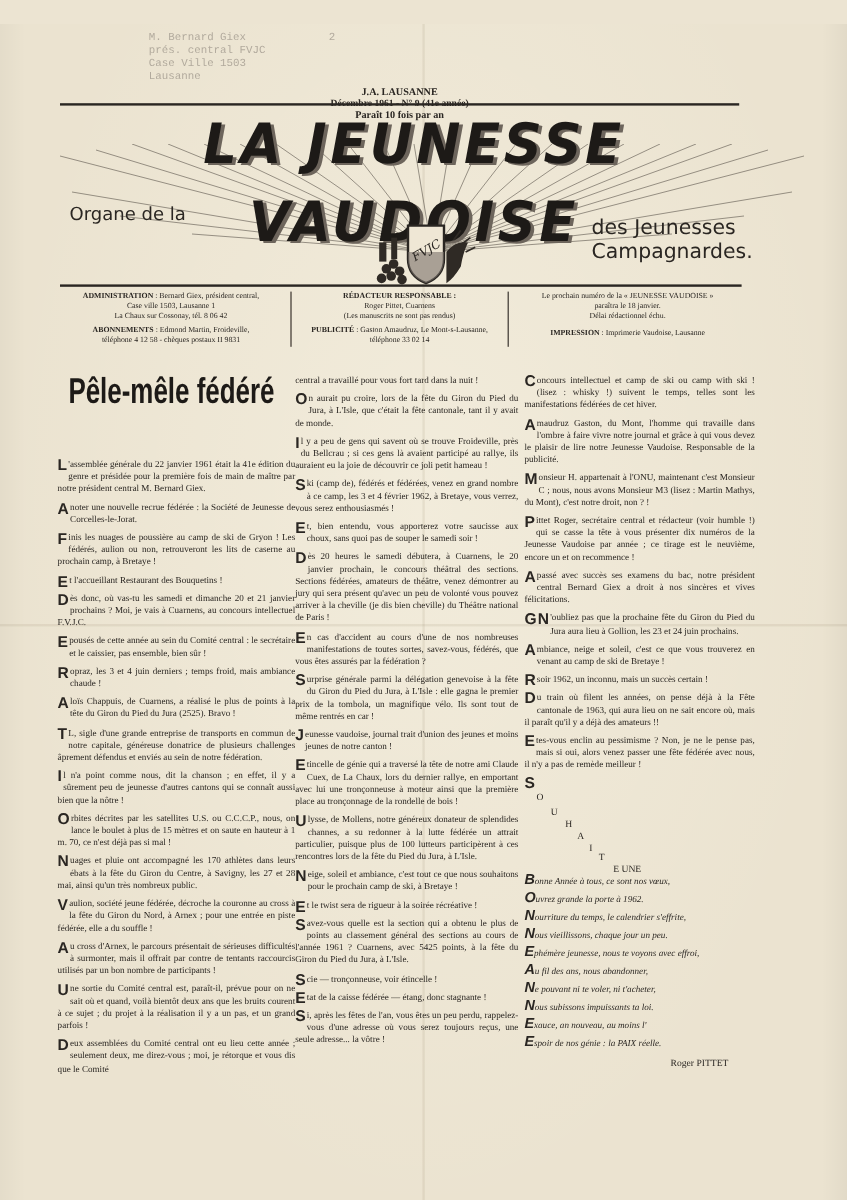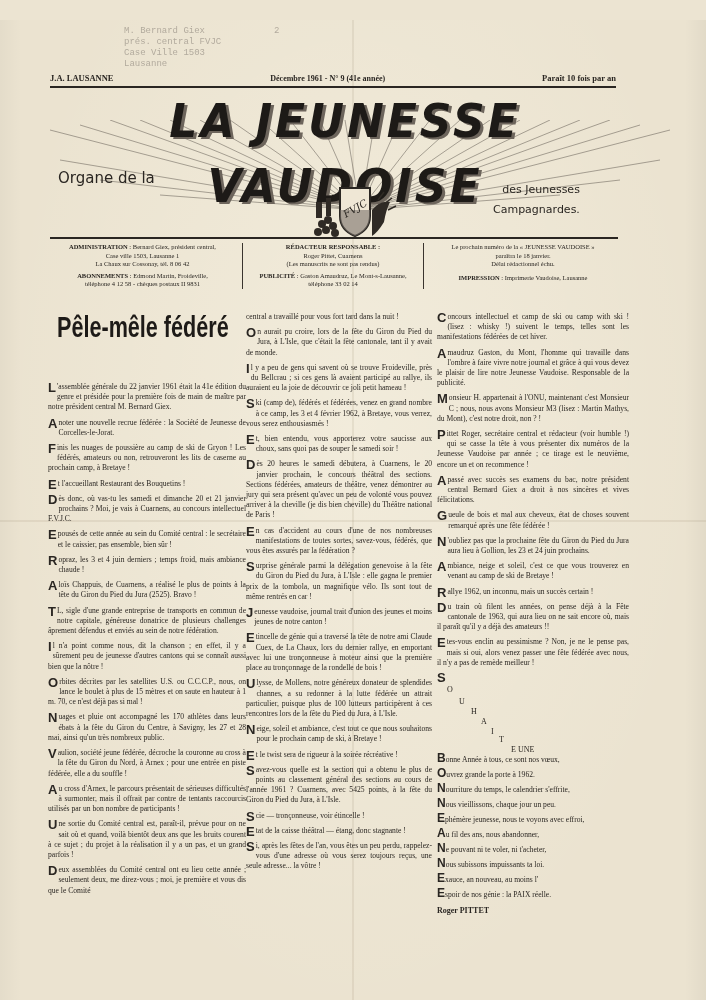--- a/index.html
+++ b/index.html
@@ -23,42 +23,42 @@
 
   .stamp {
     position:absolute; left:124px; top:6px; width:140px;
     font-family:"Liberation Mono", monospace; font-size:9px; line-height:11px;
     color:#a8a094; opacity:0.85;
   }
   .stamp .mark { position:absolute; left:150px; top:0; }
 
   .topline {
     position:absolute; left:50px; top:51px; width:566px; height:14px;
-    font-size:8.5px; font-weight:bold; display:flex; justify-content:space-between; align-items:center;
+    font-size:8.5px; font-weight:bold; display:flex; justify-content:space-between; align-items:center;flex-direction:column;
   }
   .topline .center { font-weight:bold; font-size:8px; }
   .rule-top { position:absolute; left:50px; top:66px; width:566px; height:2px; background:#2a2622; }
 
   .masthead {
     position:absolute; left:55px; top:70px; width:580px; height:62px;
     font-family:"DejaVu Sans", sans-serif; font-weight:bold;
     font-size:44px; letter-spacing:3px; line-height:62px;
     color:#1d1a17; text-align:center;
     text-shadow: 3px 2px 0 #6d655c;
     transform:scaleY(1.05);
     font-style:italic;
   }
   .rays { position:absolute; left:40px; top:100px; width:640px; height:120px; }
   .subtitle-left {
     position:absolute; left:58px; top:148px; font-family:"DejaVu Sans", sans-serif;
     font-size:15px; line-height:20px; color:#2a2622;
   }
   .subtitle-right {
     position:absolute; left:493px; top:160px; font-family:"DejaVu Sans", sans-serif;
-    font-size:11px; line-height:20px; color:#2a2622; text-align:right;
+    font-size:17px; line-height:20px; color:#2a2622; text-align:left;
   }
   .emblem { position:absolute; left:300px; top:160px; width:110px; height:58px; }
 
   .rule-info { position:absolute; left:50px; top:217px; width:568px; height:2px; background:#2a2622; }
   .info { position:absolute; top:223px; font-size:6.5px; line-height:8.5px; text-align:center; }
   .info b { font-weight:bold; }
   .info1 { left:50px; width:185px; }
   .info2 { left:242px; width:180px; border-left:1px solid #3a342e; border-right:1px solid #3a342e; height:46px; }
   .info3 { left:428px; width:190px; }
   .info p { margin:0 0 3px 0; }
@@ -76,23 +76,23 @@
   .col3 { left:437px; top:292px; width:192px; }
   .para { margin:0 0 5px 0; }
   .para .ini {
     font-family:"Liberation Sans", sans-serif; font-weight:bold; font-size:13px; line-height:10px;
     float:left; margin-right:1px; margin-top:1px;
   }
 
   .stair { position:relative; height:80px; font-size:8px; }
   .stair span { position:absolute; font-family:"Liberation Serif", serif; }
   .stair .big { font-family:"Liberation Sans", sans-serif; font-weight:bold; font-size:13px; }
-  .acro { margin:0 0 3px 0; font-size:7.6px; line-height:11px; }
+  .acro { margin:0 0 3px 0; font-size:7.6px; line-height:11px;font-style:italic; }
   .acro .ini { font-family:"Liberation Sans", sans-serif; font-weight:bold; font-size:12px; }
-  .sign { text-align:left; margin-top:6px; padding-right:22px; font-size:8px;font-weight:bold; }
+  .sign { text-align:right; margin-top:6px; padding-right:22px; font-size:8px; }
 </style>
 </head>
 <body>
 
 <div class="page">
   <div class="fold-v"></div>
   <div class="fold-h"></div>
 
   <div class="stamp">
     <div>M. Bernard Giex</div>
@@ -191,65 +191,65 @@
       <span>paraîtra le 18 janvier.</span><br>
       <span>Délai rédactionnel échu.</span></p>
     <p style="margin-top:5px"><b>IMPRESSION</b> : <span>Imprimerie Vaudoise, Lausanne</span></p>
   </div>
 
   <div class="headline">Pêle-mêle fédéré</div>
 
   <div class="col col1" id="col1">
       <div class="para"><span class="ini">L</span><span>'assemblée générale du 22 janvier 1961 était la 41e édition du genre et présidée pour la première fois de main de maître par notre président central M. Bernard Giex.</span></div>
       <div class="para"><span class="ini">A</span><span> noter une nouvelle recrue fédérée : la Société de Jeunesse de Corcelles-le-Jorat.</span></div>
-      <div class="para"><span class="ini">F</span><span>inis les nuages de poussière au camp de ski de Gryon ! Les fédérés, amateurs ou non, retrouveront les lits de caserne au prochain camp, à Bretaye !</span></div>
+      <div class="para"><span class="ini">F</span><span>inis les nuages de poussière au camp de ski de Gryon ! Les fédérés, aulion ou non, retrouveront les lits de caserne au prochain camp, à Bretaye !</span></div>
       <div class="para"><span class="ini">E</span><span>t l'accueillant Restaurant des Bouquetins !</span></div>
       <div class="para"><span class="ini">D</span><span>ès donc, où vas-tu les samedi et dimanche 20 et 21 janvier prochains ? Moi, je vais à Cuarnens, au concours intellectuel F.V.J.C.</span></div>
       <div class="para"><span class="ini">E</span><span>pousés de cette année au sein du Comité central : le secrétaire et le caissier, pas ensemble, bien sûr !</span></div>
       <div class="para"><span class="ini">R</span><span>opraz, les 3 et 4 juin derniers ; temps froid, mais ambiance chaude !</span></div>
       <div class="para"><span class="ini">A</span><span>loïs Chappuis, de Cuarnens, a réalisé le plus de points à la tête du Giron du Pied du Jura (2525). Bravo !</span></div>
       <div class="para"><span class="ini">T</span><span>L, sigle d'une grande entreprise de transports en commun de notre capitale, généreuse donatrice de plusieurs challenges âprement défendus et enviés au sein de notre fédération.</span></div>
       <div class="para"><span class="ini">I</span><span>l n'a point comme nous, dit la chanson ; en effet, il y a sûrement peu de jeunesse d'autres cantons qui se connaît aussi bien que la nôtre !</span></div>
       <div class="para"><span class="ini">O</span><span>rbites décrites par les satellites U.S. ou C.C.C.P., nous, on lance le boulet à plus de 15 mètres et on saute en hauteur à 1 m. 70, ce n'est déjà pas si mal !</span></div>
       <div class="para"><span class="ini">N</span><span>uages et pluie ont accompagné les 170 athlètes dans leurs ébats à la fête du Giron du Centre, à Savigny, les 27 et 28 mai, ainsi qu'un très nombreux public.</span></div>
       <div class="para"><span class="ini">V</span><span>aulion, société jeune fédérée, décroche la couronne au cross à la fête du Giron du Nord, à Arnex ; pour une entrée en piste fédérée, elle a du souffle !</span></div>
       <div class="para"><span class="ini">A</span><span>u cross d'Arnex, le parcours présentait de sérieuses difficultés à surmonter, mais il offrait par contre de tentants raccourcis utilisés par un bon nombre de participants !</span></div>
       <div class="para"><span class="ini">U</span><span>ne sortie du Comité central est, paraît-il, prévue pour on ne sait où et quand, voilà bientôt deux ans que les bruits courent à ce sujet ; du projet à la réalisation il y a un pas, et un grand parfois !</span></div>
-      <div class="para"><span class="ini">D</span><span>eux assemblées du Comité central ont eu lieu cette année ; seulement deux, me direz-vous ; moi, je première et vous dis que le Comité</span></div>
+      <div class="para"><span class="ini">D</span><span>eux assemblées du Comité central ont eu lieu cette année ; seulement deux, me direz-vous ; moi, je rétorque et vous dis que le Comité</span></div>
     </div>
   <div class="col col2" id="col2">
       <div class="para"><span>central a travaillé pour vous fort tard dans la nuit !</span></div>
       <div class="para"><span class="ini">O</span><span>n aurait pu croire, lors de la fête du Giron du Pied du Jura, à L'Isle, que c'était la fête cantonale, tant il y avait de monde.</span></div>
       <div class="para"><span class="ini">I</span><span>l y a peu de gens qui savent où se trouve Froideville, près du Bellcrau ; si ces gens là avaient participé au rallye, ils auraient eu la joie de découvrir ce joli petit hameau !</span></div>
       <div class="para"><span class="ini">S</span><span>ki (camp de), fédérés et fédérées, venez en grand nombre à ce camp, les 3 et 4 février 1962, à Bretaye, vous verrez, vous serez enthousiasmés !</span></div>
       <div class="para"><span class="ini">E</span><span>t, bien entendu, vous apporterez votre saucisse aux choux, sans quoi pas de souper le samedi soir !</span></div>
       <div class="para"><span class="ini">D</span><span>ès 20 heures le samedi débutera, à Cuarnens, le 20 janvier prochain, le concours théâtral des sections. Sections fédérées, amateurs de théâtre, venez démontrer au jury qui sera présent qu'avec un peu de volonté vous pouvez arriver à la cheville (je dis bien cheville) du Théâtre national de Paris !</span></div>
       <div class="para"><span class="ini">E</span><span>n cas d'accident au cours d'une de nos nombreuses manifestations de toutes sortes, savez-vous, fédérés, que vous êtes assurés par la fédération ?</span></div>
       <div class="para"><span class="ini">S</span><span>urprise générale parmi la délégation genevoise à la fête du Giron du Pied du Jura, à L'Isle : elle gagna le premier prix de la tombola, un magnifique vélo. Ils sont tout de même rentrés en car !</span></div>
       <div class="para"><span class="ini">J</span><span>eunesse vaudoise, journal trait d'union des jeunes et moins jeunes de notre canton !</span></div>
       <div class="para"><span class="ini">E</span><span>tincelle de génie qui a traversé la tête de notre ami Claude Cuex, de La Chaux, lors du dernier rallye, en emportant avec lui une tronçonneuse à moteur ainsi que la première place au tronçonnage de la rondelle de bois !</span></div>
       <div class="para"><span class="ini">U</span><span>lysse, de Mollens, notre généreux donateur de splendides channes, a su redonner à la lutte fédérée un attrait particulier, puisque plus de 100 lutteurs participèrent à ces rencontres lors de la fête du Pied du Jura, à L'Isle.</span></div>
       <div class="para"><span class="ini">N</span><span>eige, soleil et ambiance, c'est tout ce que nous souhaitons pour le prochain camp de ski, à Bretaye !</span></div>
       <div class="para"><span class="ini">E</span><span>t le twist sera de rigueur à la soirée récréative !</span></div>
       <div class="para"><span class="ini">S</span><span>avez-vous quelle est la section qui a obtenu le plus de points au classement général des sections au cours de l'année 1961 ? Cuarnens, avec 5425 points, à la fête du Giron du Pied du Jura, à L'Isle.</span></div>
       <div class="para"><span class="ini">S</span><span>cie — tronçonneuse, voir étincelle !</span></div>
-      <div class="para"><span class="ini">E</span><span>tat de la caisse théâtral — étang, donc stagnante !</span></div>
+      <div class="para"><span class="ini">E</span><span>tat de la caisse fédérée — étang, donc stagnante !</span></div>
       <div class="para"><span class="ini">S</span><span>i, après les fêtes de l'an, vous êtes un peu perdu, rappelez-vous d'une adresse où vous serez toujours reçus, une seule adresse... la vôtre !</span></div>
     </div>
   <div class="col col3" id="col3">
     <div id="col3paras">
         <div class="para"><span class="ini">C</span><span>oncours intellectuel et camp de ski ou camp with ski ! (lisez : whisky !) suivent le temps, telles sont les manifestations fédérées de cet hiver.</span></div>
         <div class="para"><span class="ini">A</span><span>maudruz Gaston, du Mont, l'homme qui travaille dans l'ombre à faire vivre notre journal et grâce à qui vous devez le plaisir de lire notre Jeunesse Vaudoise. Responsable de la publicité.</span></div>
         <div class="para"><span class="ini">M</span><span>onsieur H. appartenait à l'ONU, maintenant c'est Monsieur C ; nous, nous avons Monsieur M3 (lisez : Martin Mathys, du Mont), c'est notre droit, non ? !</span></div>
         <div class="para"><span class="ini">P</span><span>ittet Roger, secrétaire central et rédacteur (voir humble !) qui se casse la tête à vous présenter dix numéros de la Jeunesse Vaudoise par année ; ce tirage est le neuvième, encore un et on recommence !</span></div>
         <div class="para"><span class="ini">A</span><span> passé avec succès ses examens du bac, notre président central Bernard Giex a droit à nos sincères et vives félicitations.</span></div>
-        <div class="para"><span class="ini">G</span><span>ueule de bois et mal aux cheveux, état de choses souvent remarqué après une fête fédérée !</span></div>
+        <div class="para"><span class="ini">G</span></div>
         <div class="para"><span class="ini">N</span><span>'oubliez pas que la prochaine fête du Giron du Pied du Jura aura lieu à Gollion, les 23 et 24 juin prochains.</span></div>
         <div class="para"><span class="ini">A</span><span>mbiance, neige et soleil, c'est ce que vous trouverez en venant au camp de ski de Bretaye !</span></div>
-        <div class="para"><span class="ini">R</span><span>allye 1962, un inconnu, mais un succès certain !</span></div>
+        <div class="para"><span class="ini">R</span><span>soir 1962, un inconnu, mais un succès certain !</span></div>
         <div class="para"><span class="ini">D</span><span>u train où filent les années, on pense déjà à la Fête cantonale de 1963, qui aura lieu on ne sait encore où, mais il paraît qu'il y a déjà des amateurs !!</span></div>
         <div class="para"><span class="ini">E</span><span>tes-vous enclin au pessimisme ? Non, je ne le pense pas, mais si oui, alors venez passer une fête fédérée avec nous, il n'y a pas de remède meilleur !</span></div>
       </div>
     <div class="stair">
       <span class="big" style="left:0;top:0">S</span>
       <span style="left:10px;top:12px">O</span>
       <span style="left:22px;top:24px">U</span>
       <span style="left:34px;top:34px">H</span>
       <span style="left:44px;top:44px">A</span>
       <span style="left:54px;top:54px">I</span>

